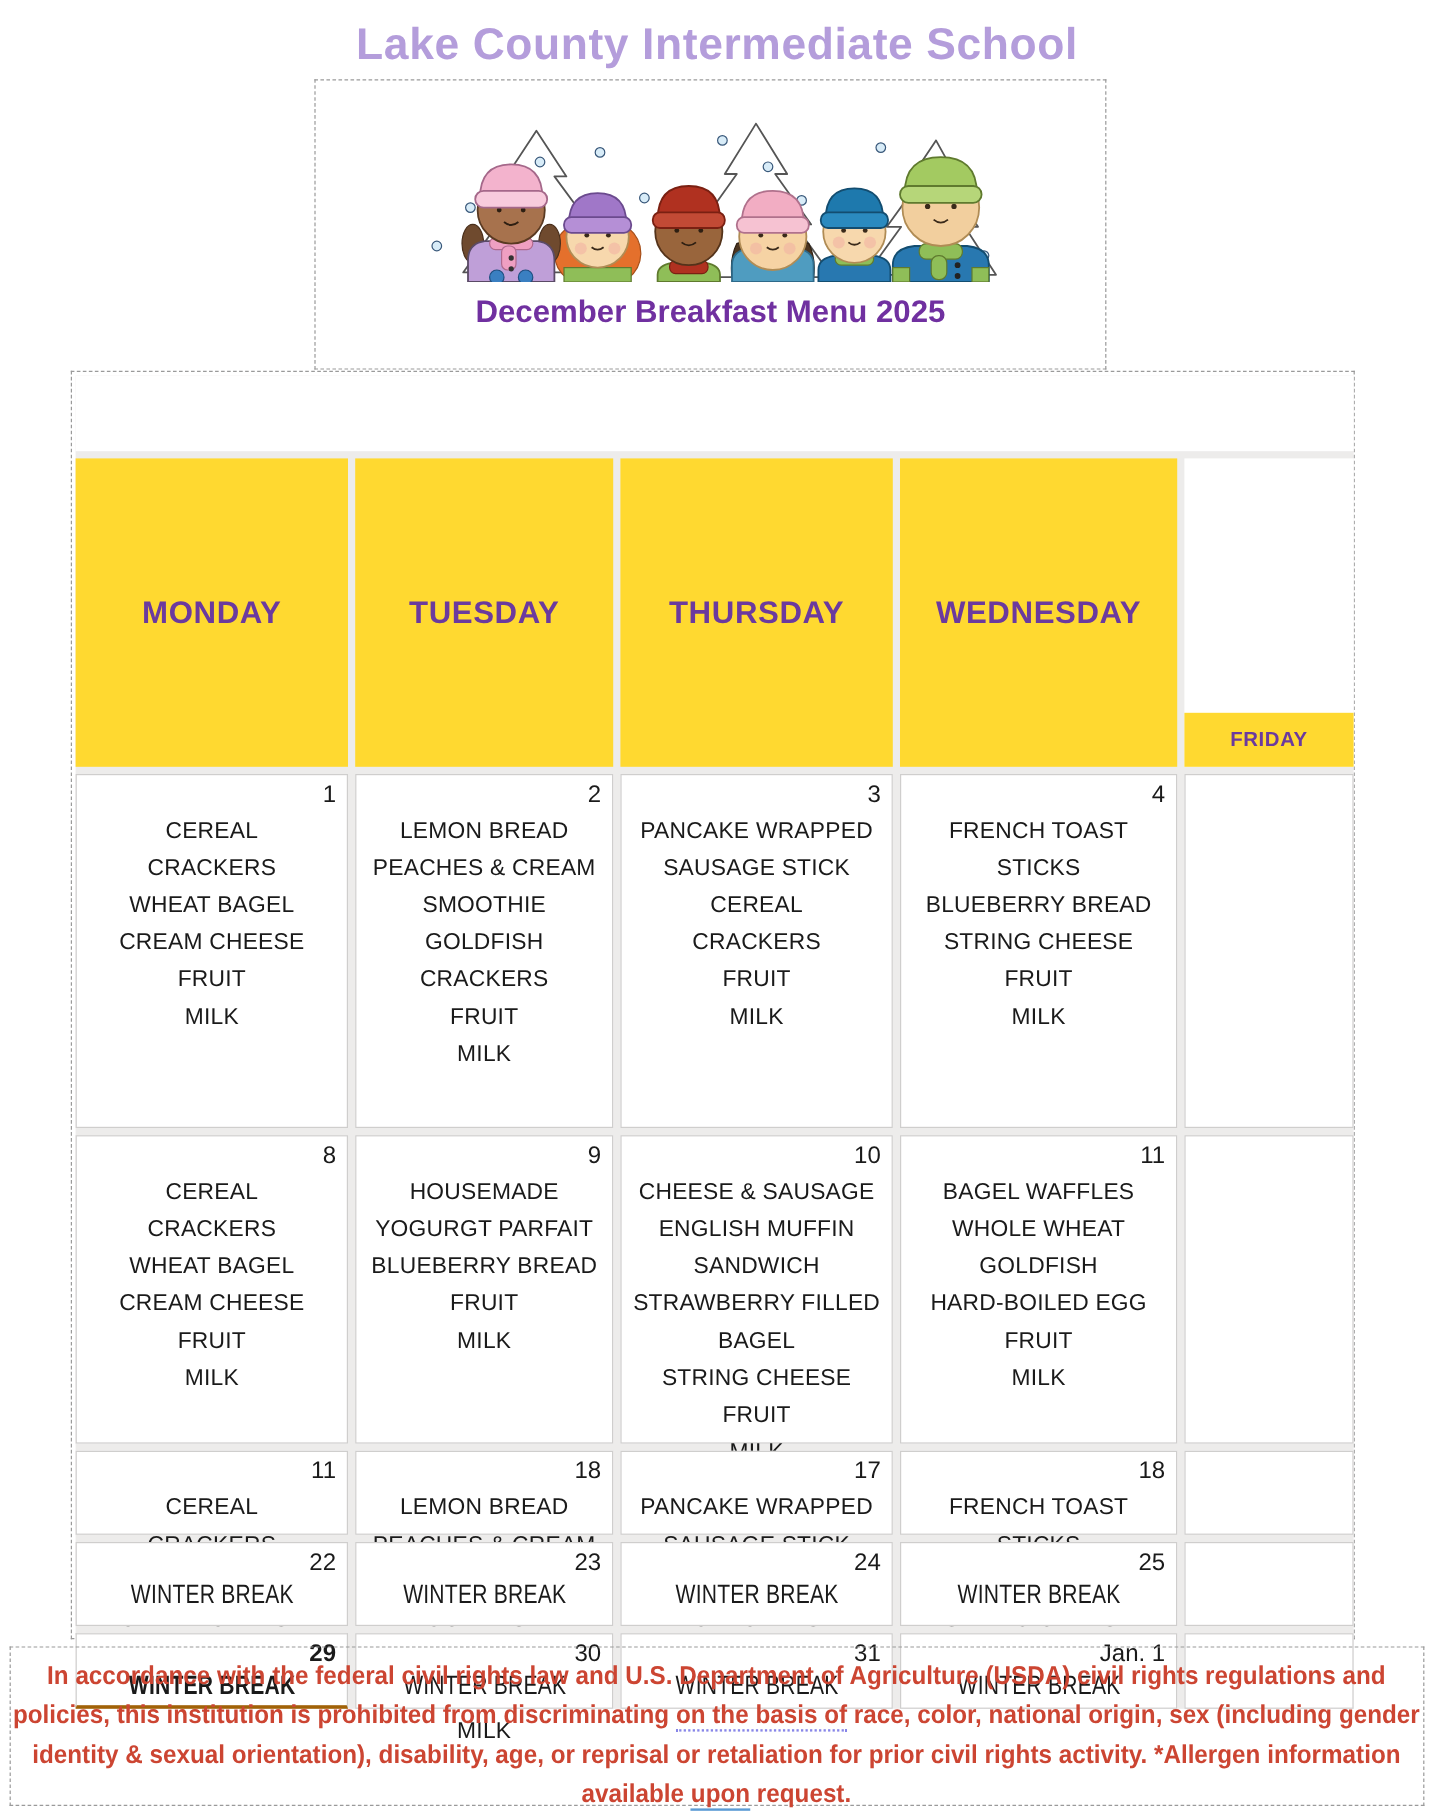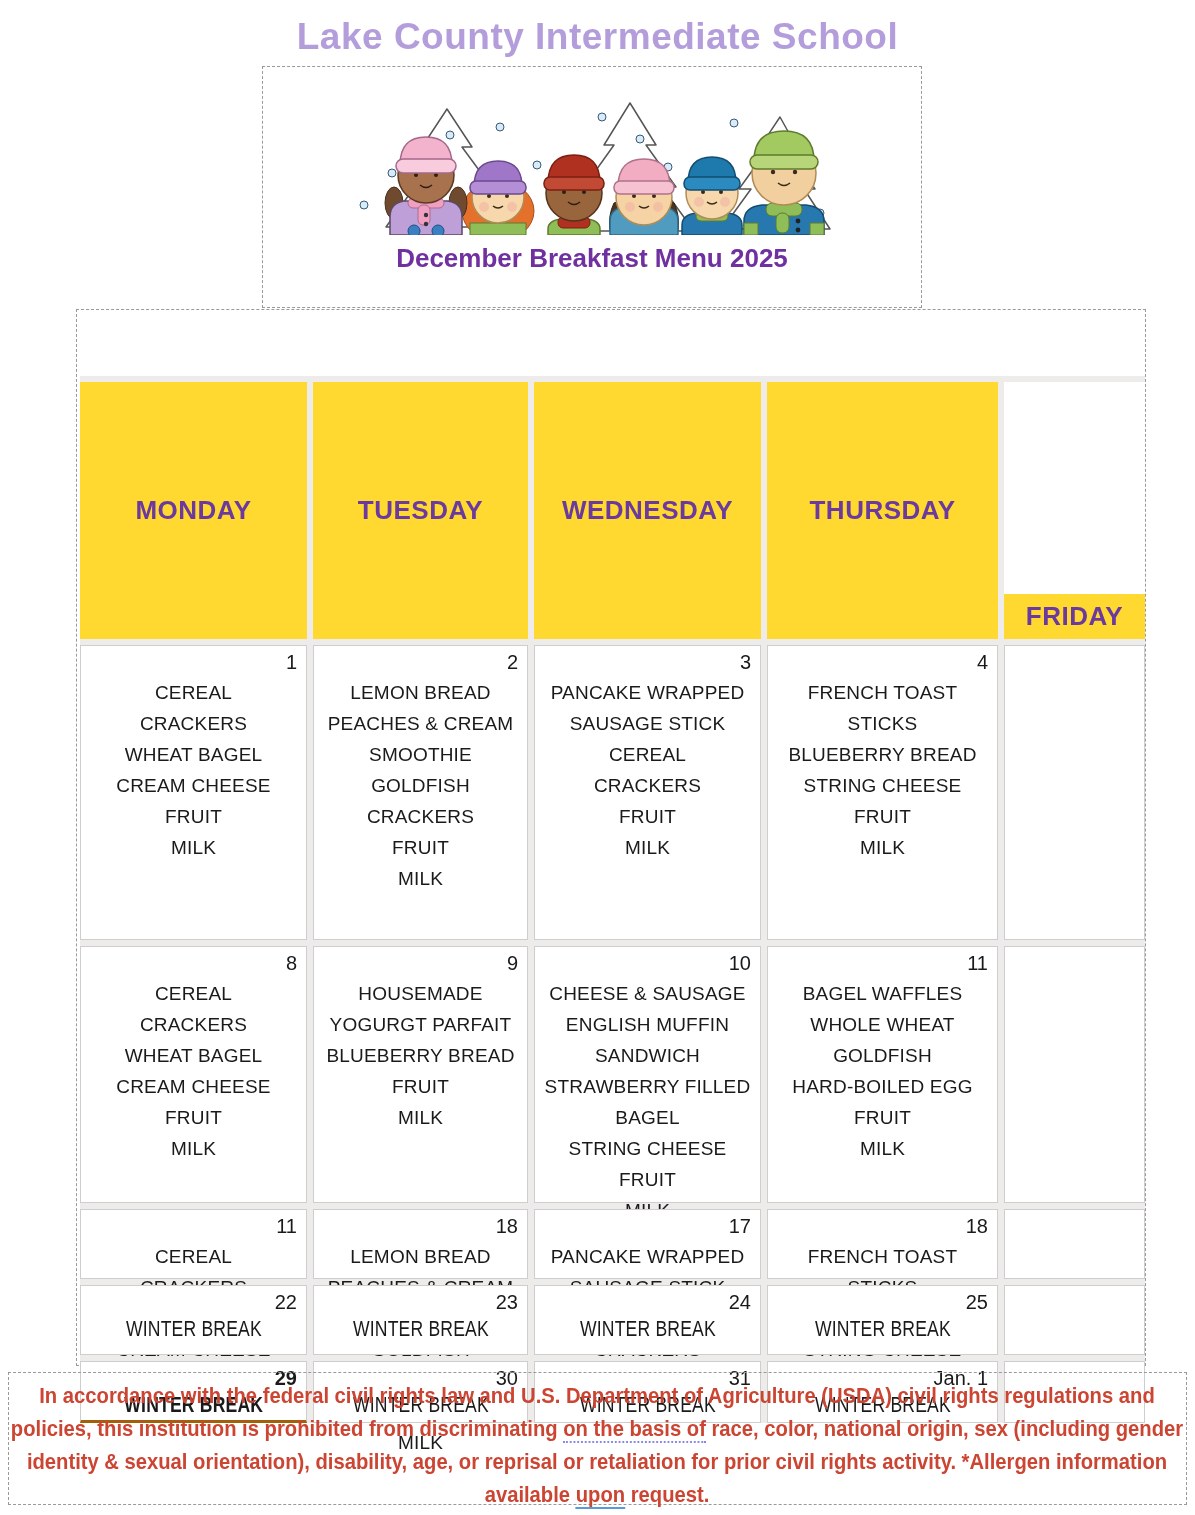--- a/index.html
+++ b/index.html
@@ -8,30 +8,30 @@
 
   .school-title{position:absolute;top:16px;left:0;right:0;margin:0;text-align:center;
     font-size:37px;font-weight:bold;color:#b49ddb;letter-spacing:0.5px;}
 
   .hero-box{position:absolute;left:262px;top:66px;width:660px;height:242px;
     border:1px dashed #9a9a9a;text-align:center;box-sizing:border-box;}
   .hero-box svg{margin-top:28px;}
   .menu-title{font-size:26px;font-weight:bold;color:#7030a0;margin-top:4px;}
 
   .table-box{position:absolute;left:59px;top:309px;width:1070px;height:1057px;
-    border:1px dashed #9a9a9a;box-sizing:border-box;margin-left:17px;}
+    border:1px dashed #9a9a9a;box-sizing:border-box;}
   .grid{position:absolute;left:3px;top:3px;display:grid;
     grid-template-columns:227px 215px 227px 231px 141px;
     grid-template-rows:63px 257px 295px 257px 70px 70px;
     column-gap:6px;row-gap:6px;background:#edeceb;}
   .grid::before{content:"";grid-row:1;grid-column:1 / -1;background:#fff;}
   .hcell{background:#ffd930;color:#6b3a9e;font-weight:bold;font-size:26px;
     display:flex;align-items:center;justify-content:center;letter-spacing:0.5px;}
   .hwrap{background:#fff;display:flex;align-items:flex-end;}
-  .hwrap .hcell{width:100%;height:45px;font-size:26px;}
+  .hwrap .hcell{width:100%;height:45px;font-size:17px;}
   .cell{background:#fff;border:1px solid #cfcecd;box-sizing:border-box;}
   .cell .num{text-align:right;font-size:20px;line-height:25px;min-height:25px;
     padding:4px 9px 0 0;}
   .cell .menu{text-align:center;font-size:19px;line-height:31px;letter-spacing:0.2px;
     padding-top:2px;}
   .cell.short .menu{line-height:28px;padding-top:0;}
   .cond{display:inline-block;transform:scaleX(0.8);transform-origin:center;
     font-size:22px;white-space:nowrap;}
   .black-underline{border-bottom:3px solid #a16207;font-weight:bold;}
 
@@ -162,22 +162,22 @@
         <rect x="398" y="60" width="68" height="14" rx="7" fill="#b6d679" stroke="#5f7a2e" stroke-width="1.5"></rect>
       </g>
     </svg>
     <div class="menu-title">December Breakfast Menu 2025</div>
   </div>
 
   <div class="table-box">
     <div class="grid" id="calendar-grid">
         <div class="hcell">MONDAY</div>
         <div class="hcell">TUESDAY</div>
+        <div class="hcell">THURSDAY</div>
         <div class="hcell">WEDNESDAY</div>
-        <div class="hcell">THURSDAY</div>
         <div class="hwrap">
           <div class="hcell fri">FRIDAY</div>
         </div>
         <div class="cell">
           <div class="num">1</div>
           <div class="menu">
             <div class="line">CEREAL</div>
             <div class="line">CRACKERS</div>
             <div class="line">WHEAT BAGEL</div>
             <div class="line">CREAM CHEESE</div>

